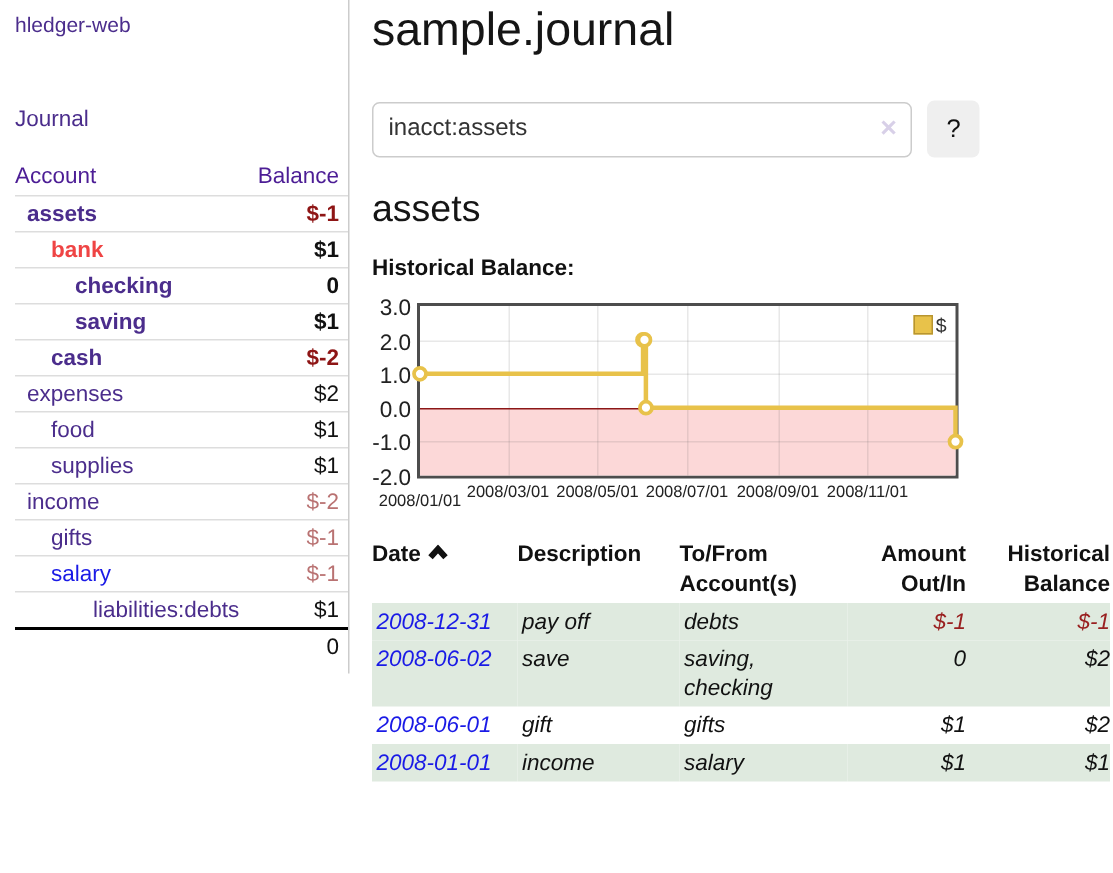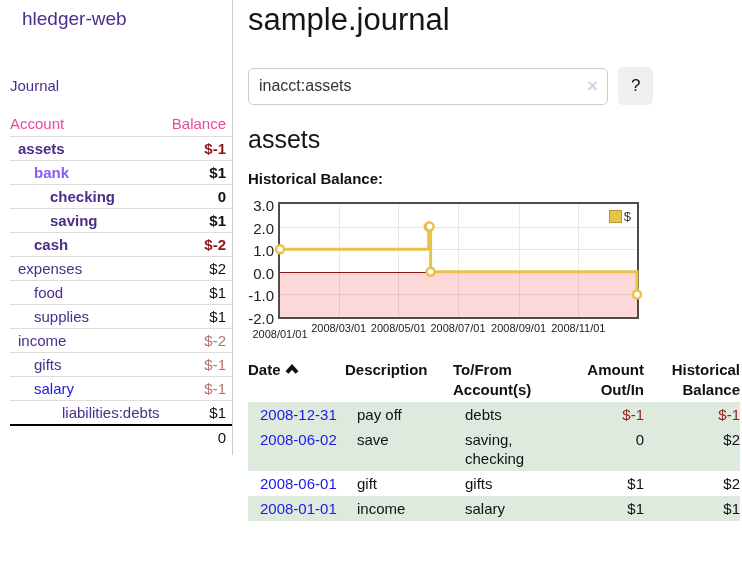--- a/index.html
+++ b/index.html
@@ -8,24 +8,24 @@
     width: 742px; height: 582px; overflow: hidden;
     background: #fff; color: #111;
     font-family: "Liberation Sans", "DejaVu Sans", sans-serif;
     font-size: 15px;
     display: flex; align-items: flex-start;
   }
   a { text-decoration: none; cursor: pointer; }
 
   
   .sidebar { width: 233px; flex: 0 0 233px; border-right: 1px solid #ccc; padding: 8px 0 6px 10px; }
-  .app-title { display: block; font-size: 19px; margin-left: 12px; }
+  .app-title { display: block; font-size: 14px; }
   .nav-journal { display: block; margin-top: 47px; font-size: 15px; }
   .accounts { margin-top: 19px; }
-  .acct-header { display: flex; justify-content: space-between; padding: 2px 6px 4px 0; color: #ec4899; }
+  .acct-header { display: flex; justify-content: space-between; padding: 2px 6px 4px 0; color: #4c1d95; }
   .acct-row { display: flex; justify-content: space-between; border-top: 1px solid #ddd; padding: 3px 6px 3px 0; line-height: 17px; }
   .acct-link { color: #4b2d8c; }
   .acct-link.bold, .acct-bal.bold { font-weight: bold; }
   .acct-bal { color: #111; }
   .acct-total { display: flex; justify-content: flex-end; border-top: 2px solid #000; padding: 3px 6px 3px 0; }
 
   
   .main { flex: 1 1 auto; padding-left: 15px; }
   h1.page-title { font-size: 31px; font-weight: 400; margin: 2px 0 0 0; color: #151515; }
   .search-bar { display: flex; align-items: center; margin-top: 29px; }
@@ -62,21 +62,21 @@
 
   
   table.register { margin-top: 18px; width: 492px; border-collapse: collapse; table-layout: fixed;
     font-size: 15px; }
   .register col.c-date { width: 97px; } .register col.c-desc { width: 108px; }
   .register col.c-acct { width: 112px; } .register col.c-amt { width: 79px; }
   .register col.c-bal { width: 96px; }
   .register th { text-align: left; vertical-align: top; font-weight: bold;
     padding: 2px 8px 2px 0; line-height: 20px; }
   .register th.num, .register td.num { text-align: right; padding-right: 0; }
-  .register td { vertical-align: top; padding: 3px 8px 3px 12px; line-height: 19px; }
+  .register td { vertical-align: top; padding: 3px 8px 3px 3px; line-height: 19px; font-style: italic; }
   .register td.num { padding-right: 0; }
   tr.stripe td { background: #dfeadf; }
   .date-link { color: #1a1ae6; }
   .sort-icon { display: inline-block; vertical-align: baseline; margin-left: 4px; }
 </style>
 </head>
 <body>
 
 <aside class="sidebar">
   <a class="app-title acct-link">hledger-web</a>
@@ -86,21 +86,21 @@
     <div class="acct-header">
       <span>Account</span>
       <span>Balance</span>
     </div>
     <div id="acct-rows">
         <div class="acct-row">
           <a class="acct-link bold" style="padding-left: 8px; color: rgb(75, 45, 140);">assets</a>
           <span class="acct-bal bold" style="color: rgb(142, 21, 21);">$-1</span>
         </div>
         <div class="acct-row">
-          <a class="acct-link bold" style="padding-left: 24px; color: #8b5cf6;">bank</a>
+          <a class="acct-link bold" style="padding-left: 24px; color: #ef4444;">bank</a>
           <span class="acct-bal bold">$1</span>
         </div>
         <div class="acct-row">
           <a class="acct-link bold" style="padding-left: 40px; color: rgb(75, 45, 140);">checking</a>
           <span class="acct-bal bold">0</span>
         </div>
         <div class="acct-row">
           <a class="acct-link bold" style="padding-left: 40px; color: rgb(75, 45, 140);">saving</a>
           <span class="acct-bal bold">$1</span>
         </div>

